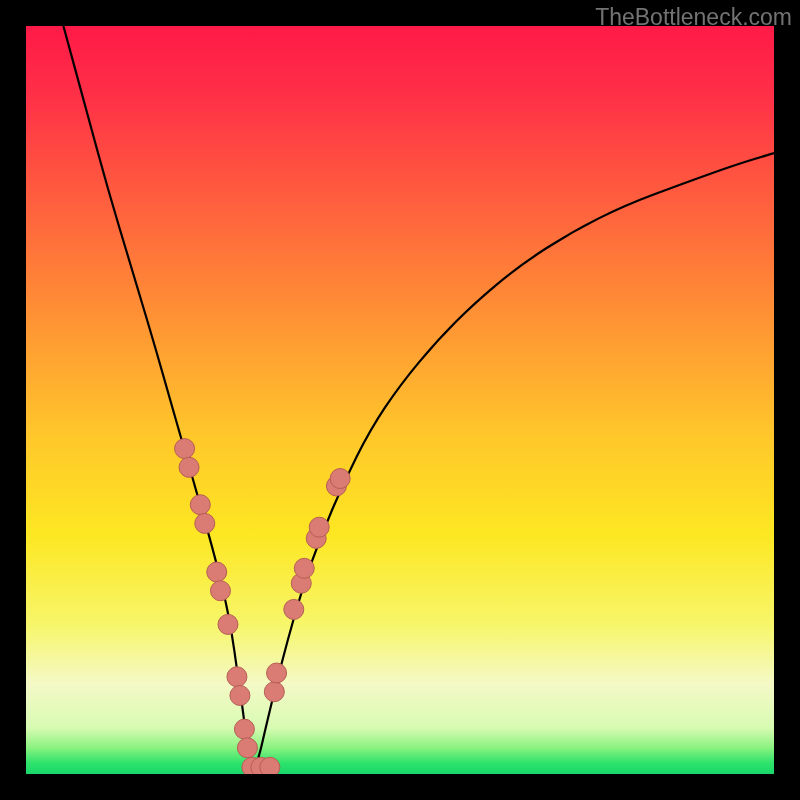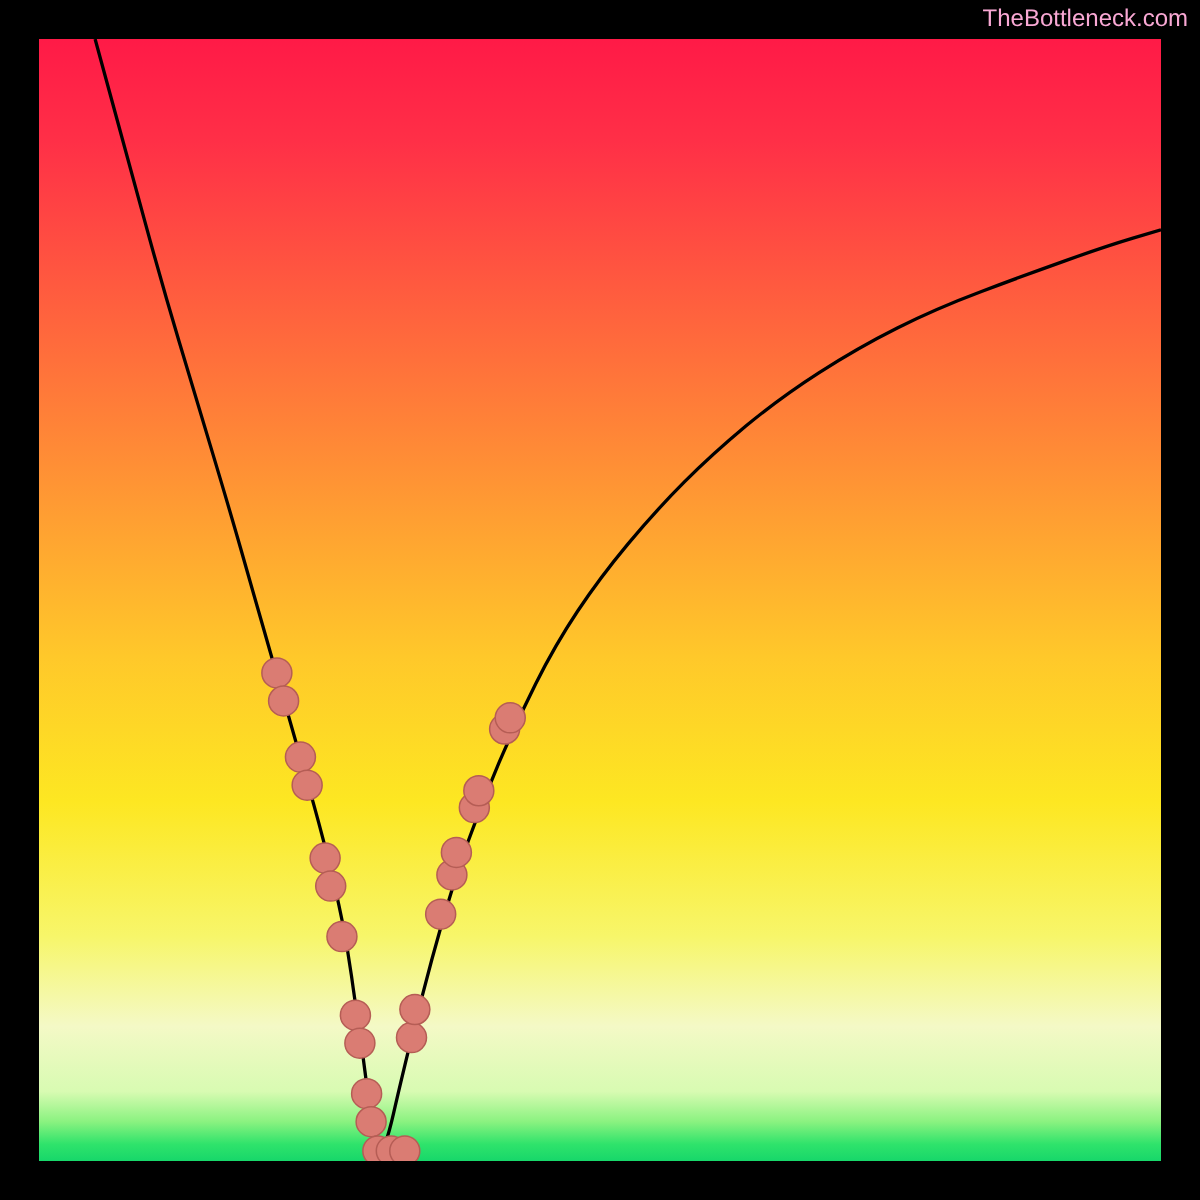--- a/index.html
+++ b/index.html
@@ -23,22 +23,22 @@
     position: absolute;
     left: 0;
     top: 0;
     width: 748px;
     height: 748px;
   }
   .watermark {
     position: absolute;
     top: 4px;
     right: 8px;
-    color: #f9a8d4;
-    font-size: 16px;
+    color: #737373;
+    font-size: 23px;
     font-weight: 400;
     letter-spacing: 0px;
     font-family: Arial, Helvetica, sans-serif;
   }
   svg {
     display: block;
   }
 </style>
 </head>
 <body>

